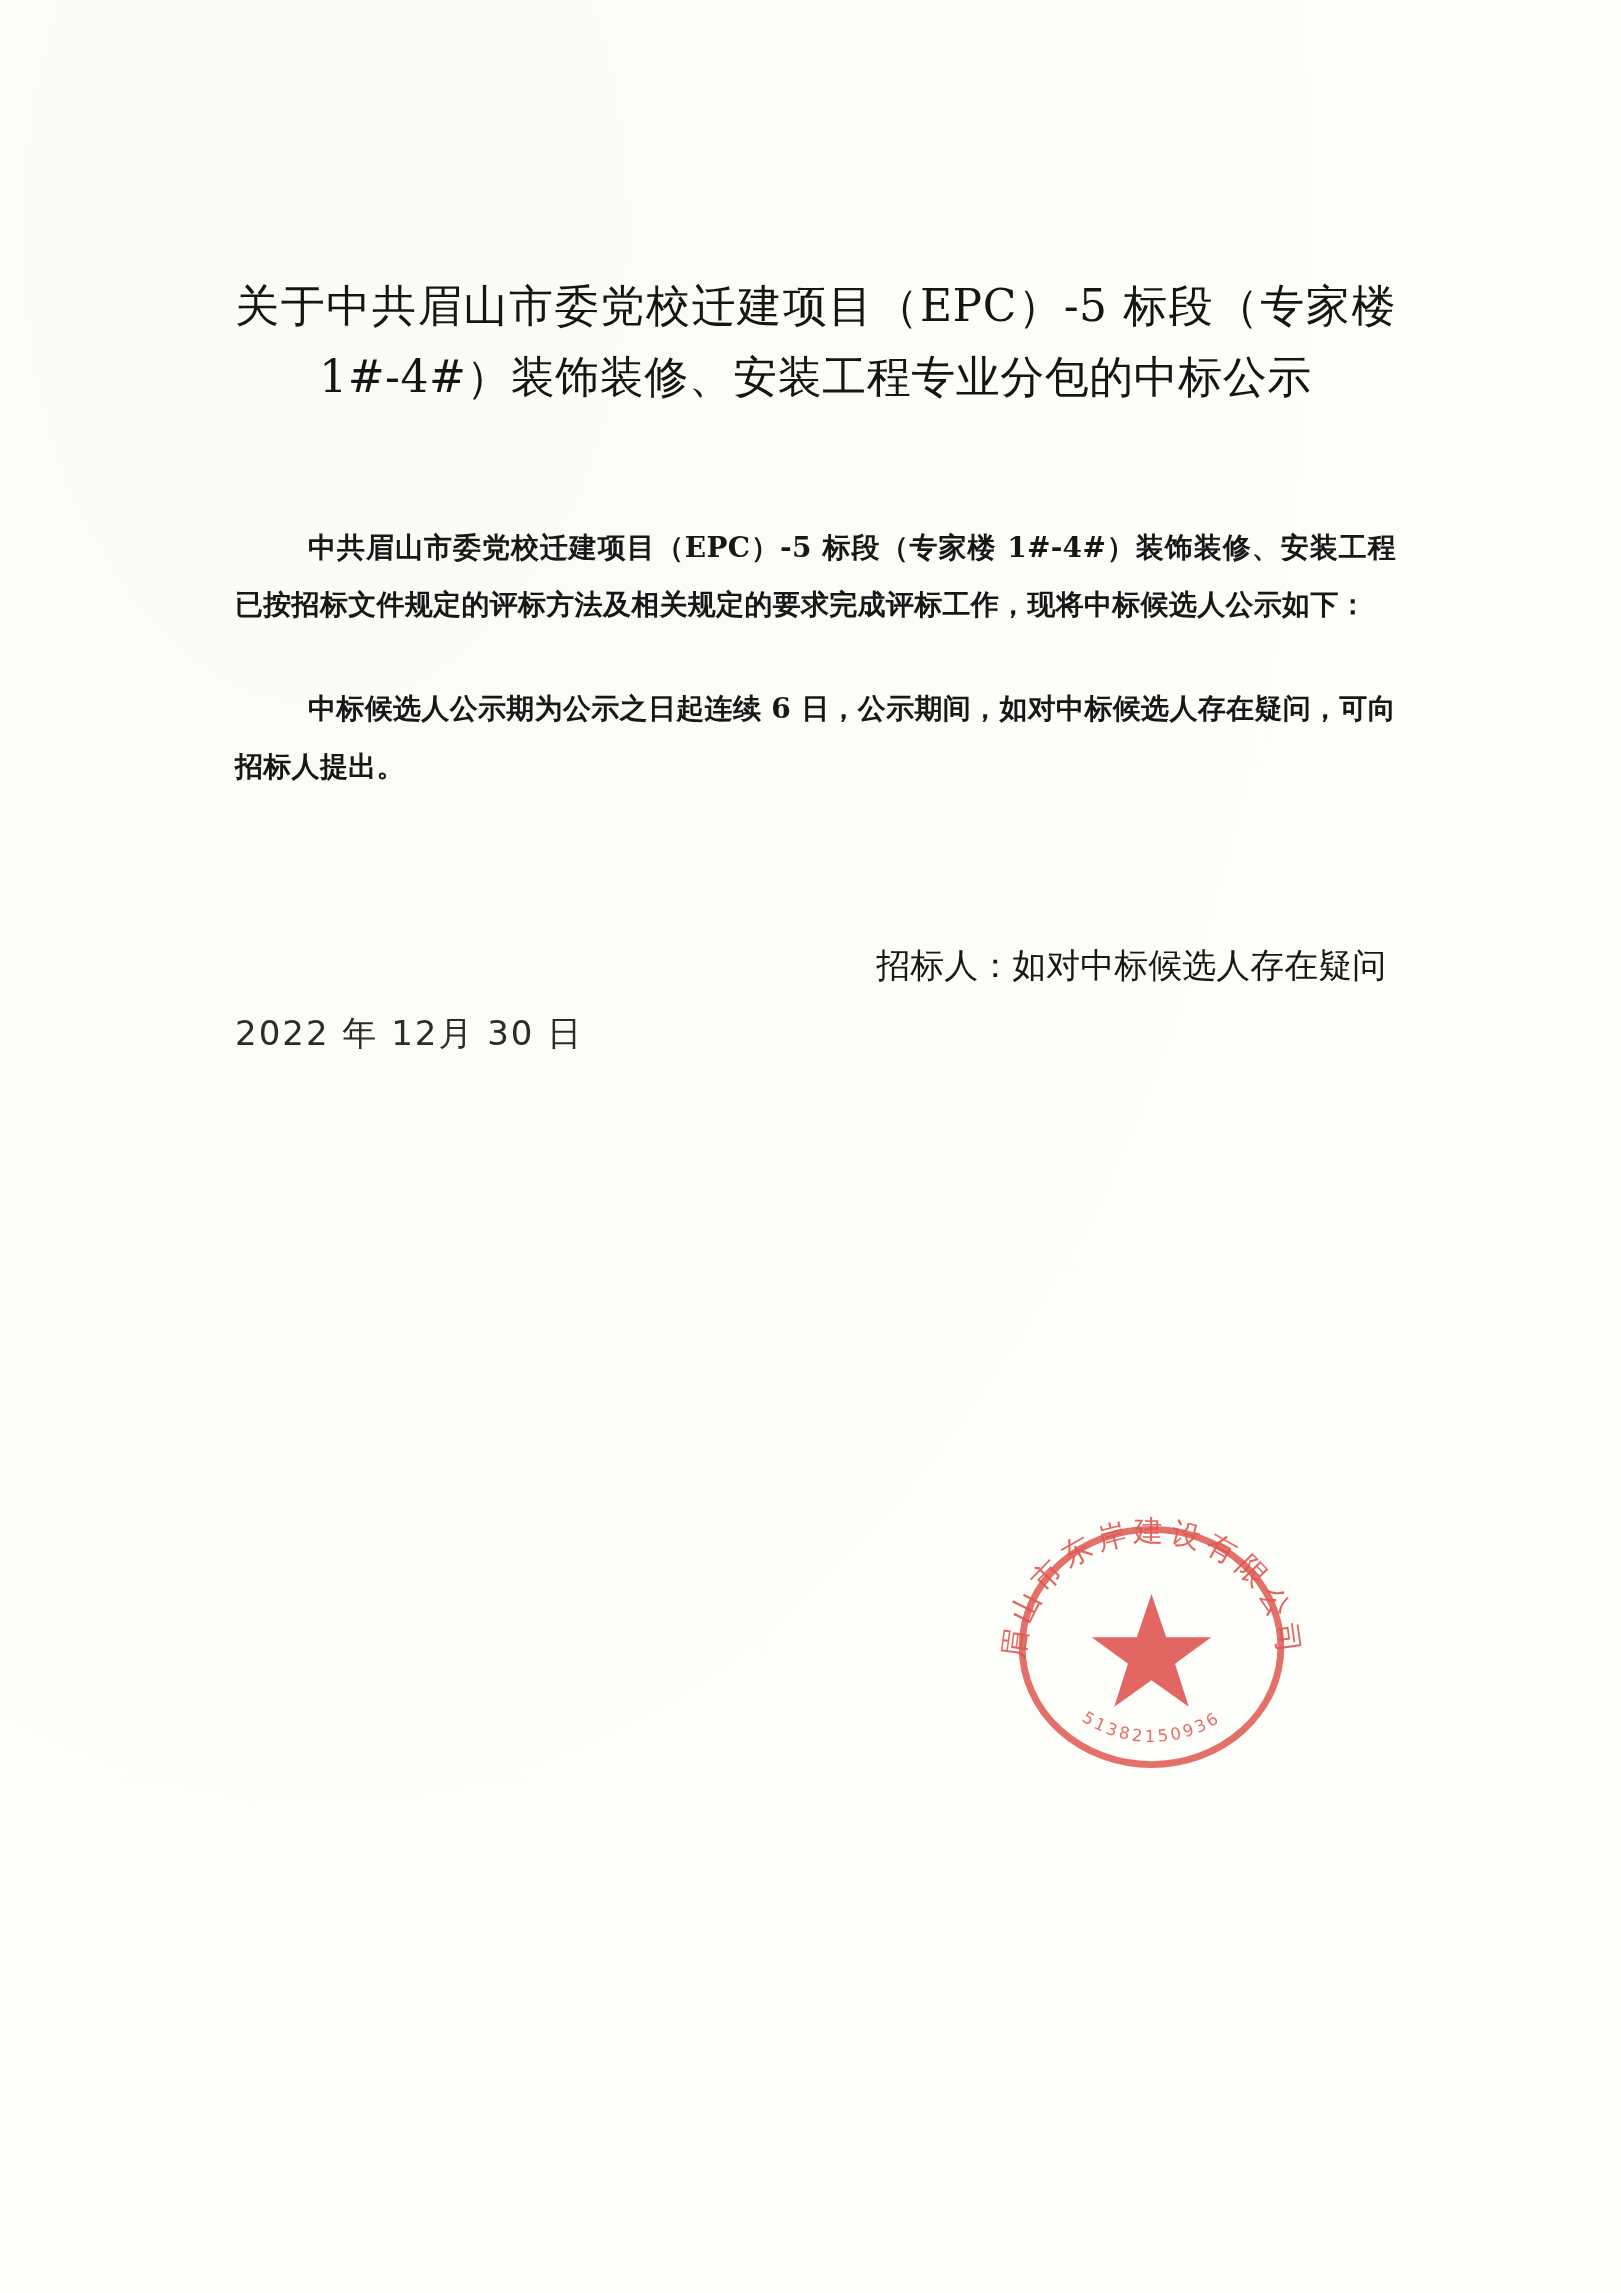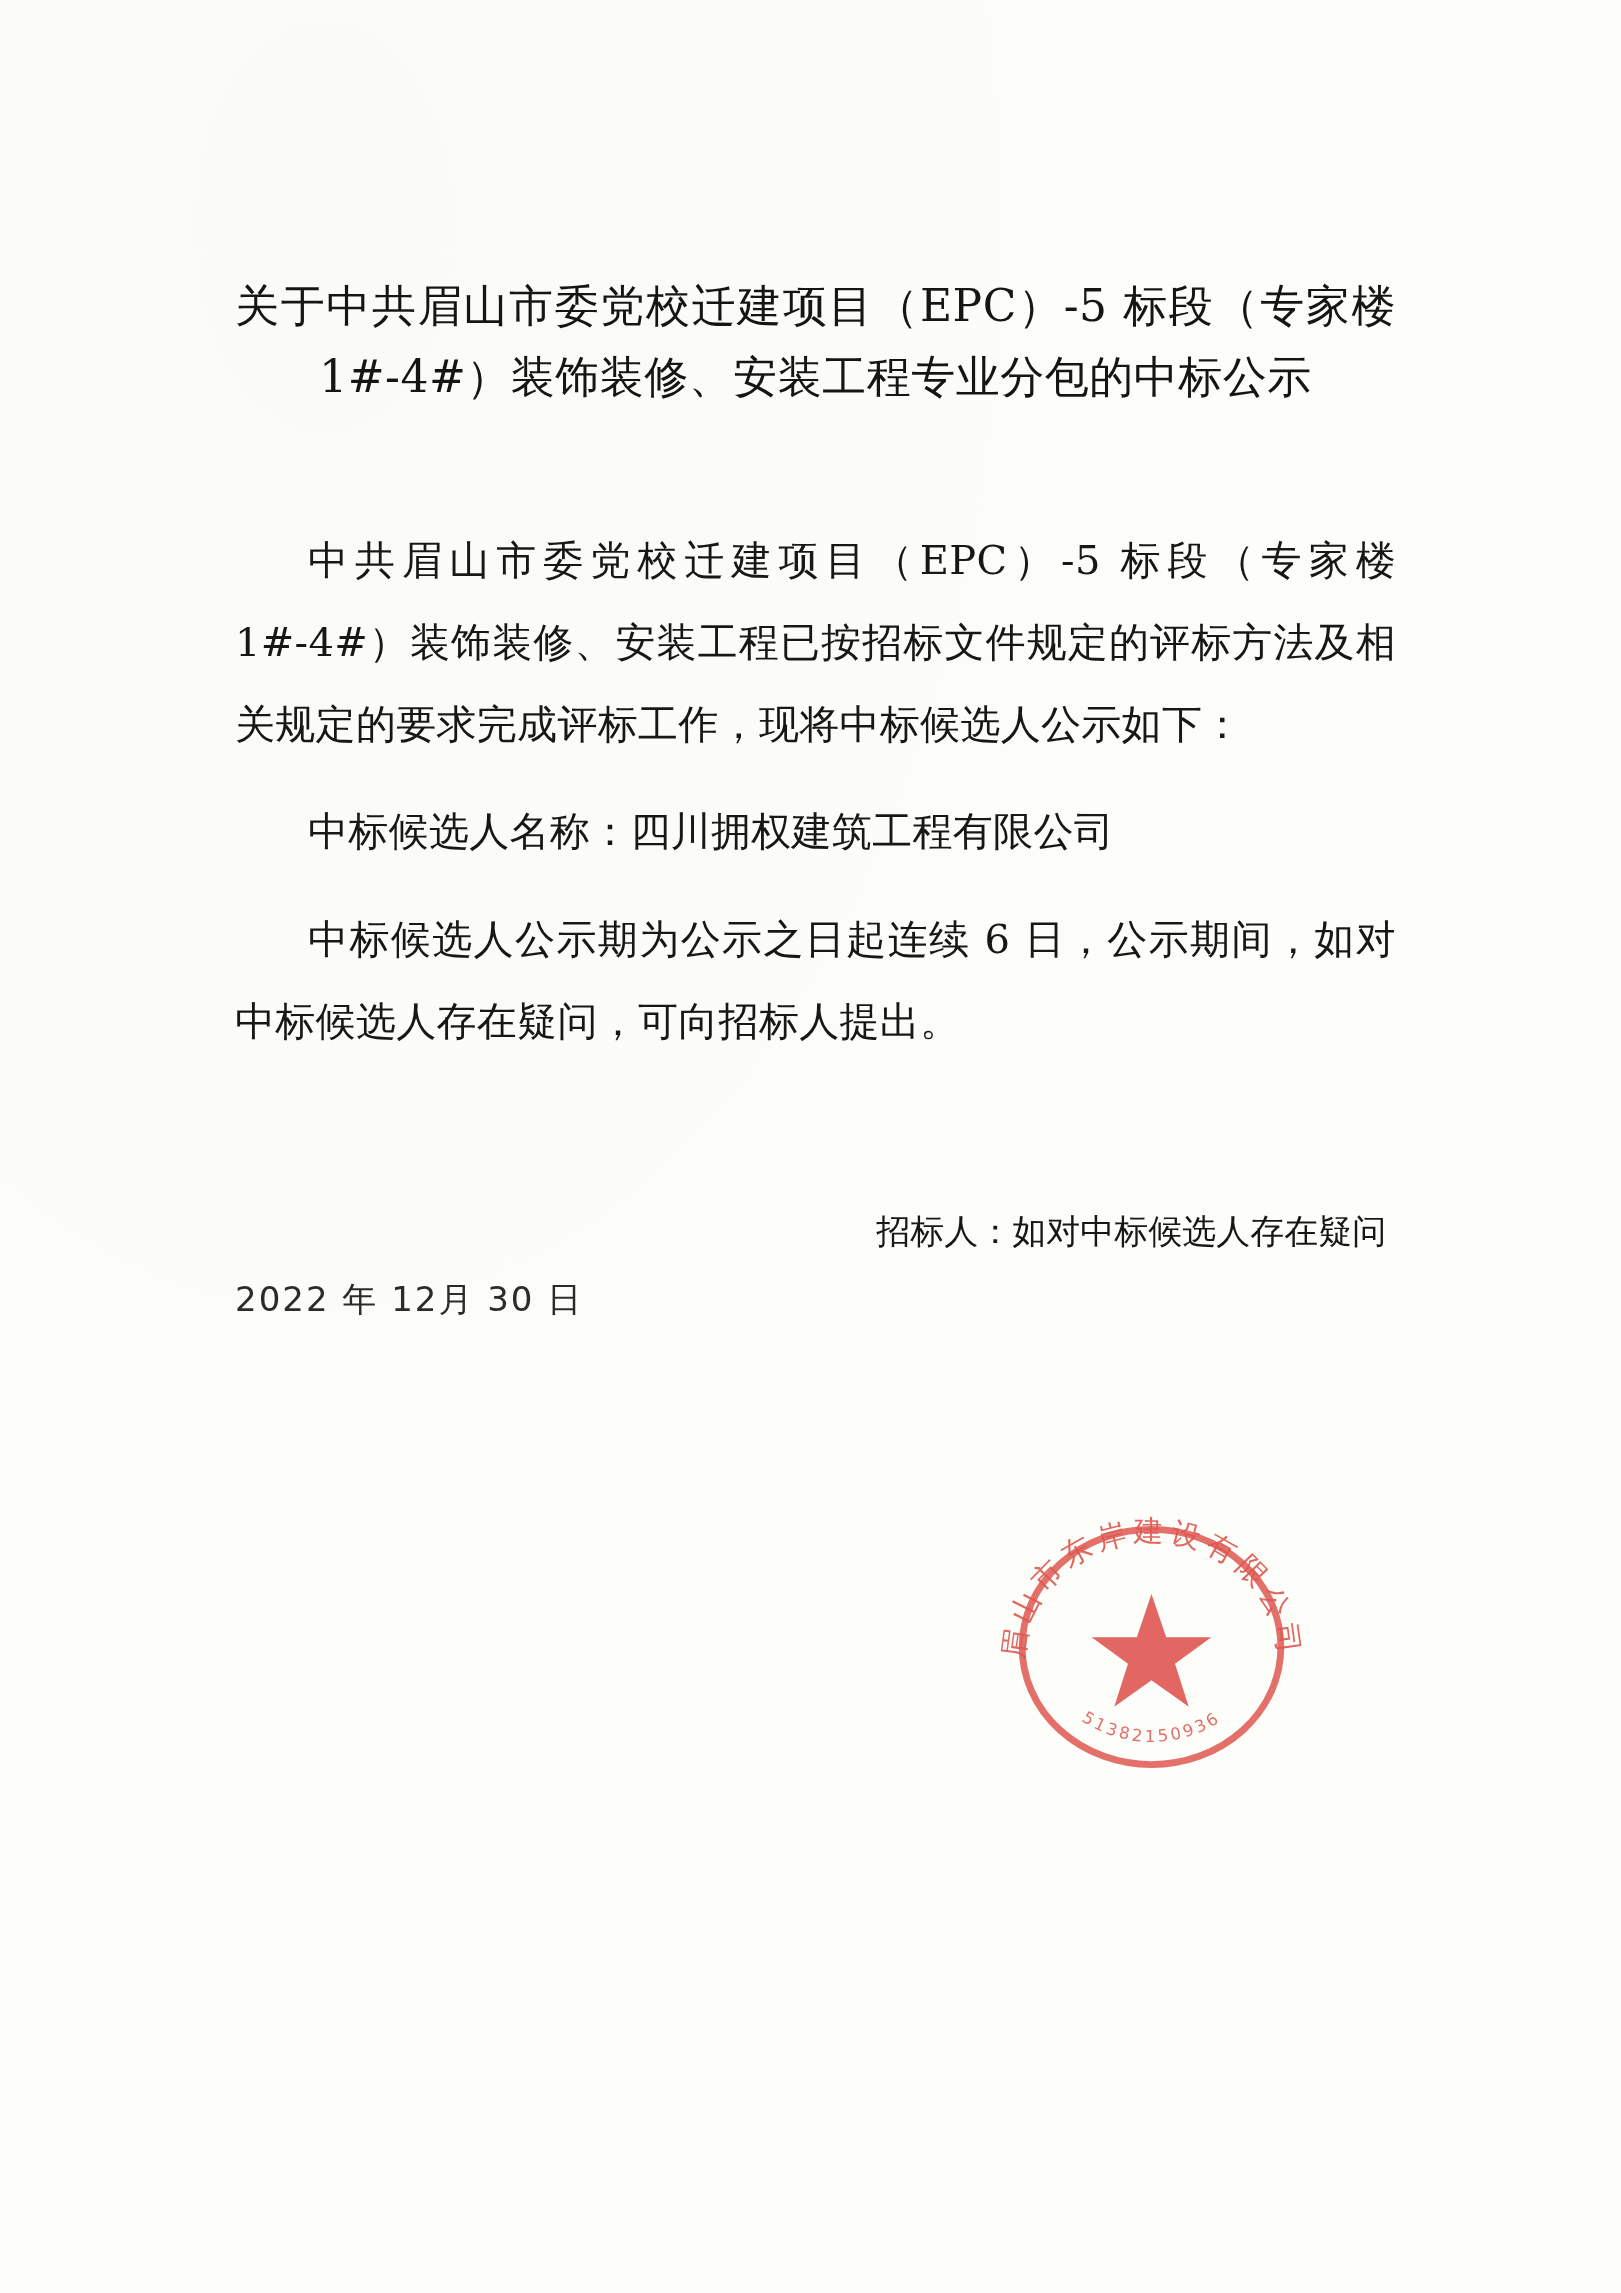--- a/index.html
+++ b/index.html
@@ -44,27 +44,28 @@
     font-weight: 400;
     color: #151515;
     margin: 0;
   }
 
   
   .body-block {
     margin-top: 106px;
   }
   p.para {
-    font-size: 40px;
+    font-size: 28px;
     line-height: 2.05;
     margin: 0 0 3.9px 0;
     text-align: justify;
     text-indent: 73px;
     color: #171717;
     letter-spacing: 0.3px;
+    font-weight: bold;
   }
   p.para.tight {
     margin-bottom: 0;
   }
   .gap-small { height: 21.6px; }
   .gap-mid { height: 118px; }
 
   
   .sign-block {
     margin-top: 13.7px;
@@ -114,21 +115,20 @@
 
   <div class="content">
 
     <h1 class="doc-title">关于中共眉山市委党校迁建项目（EPC）-5 标段（专家楼 1#-4#）装饰装修、安装工程专业分包的中标公示</h1>
 
     <div class="body-block">
       <p class="para">中共眉山市委党校迁建项目（EPC）-5 标段（专家楼 1#-4#）装饰装修、安装工程已按招标文件规定的评标方法及相关规定的要求完成评标工作，现将中标候选人公示如下：</p>
 
       <div class="gap-small"></div>
 
-      <p class="para">中标候选人名称：四川拥权建筑工程有限公司</p>
 
       <div class="gap-small"></div>
 
       <p class="para">中标候选人公示期为公示之日起连续 6 日，公示期间，如对中标候选人存在疑问，可向招标人提出。</p>
 
       <div class="gap-mid"></div>
 
     </div>
 
     <div class="sign-block">

